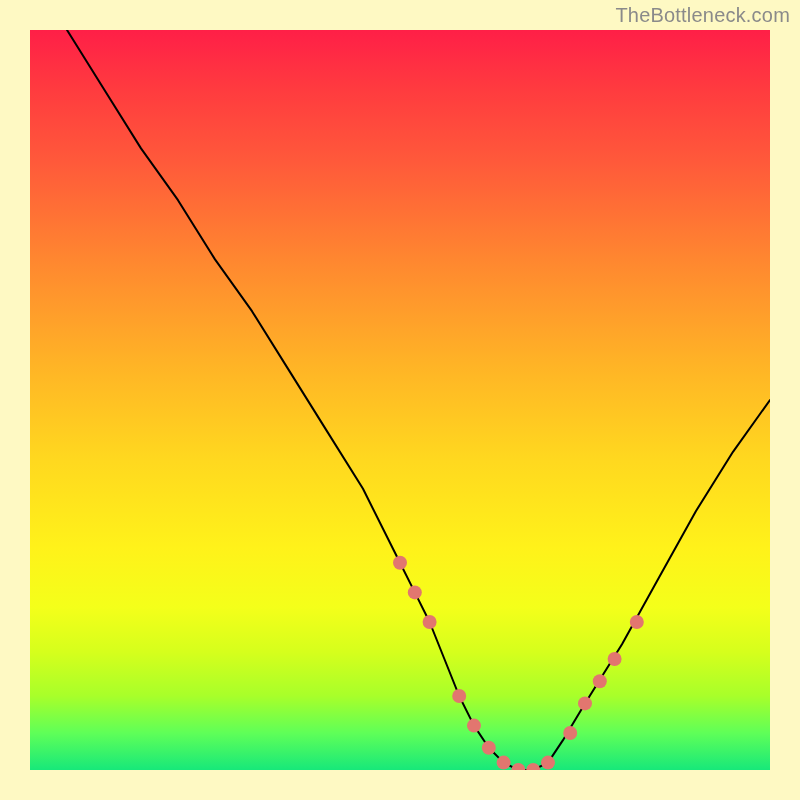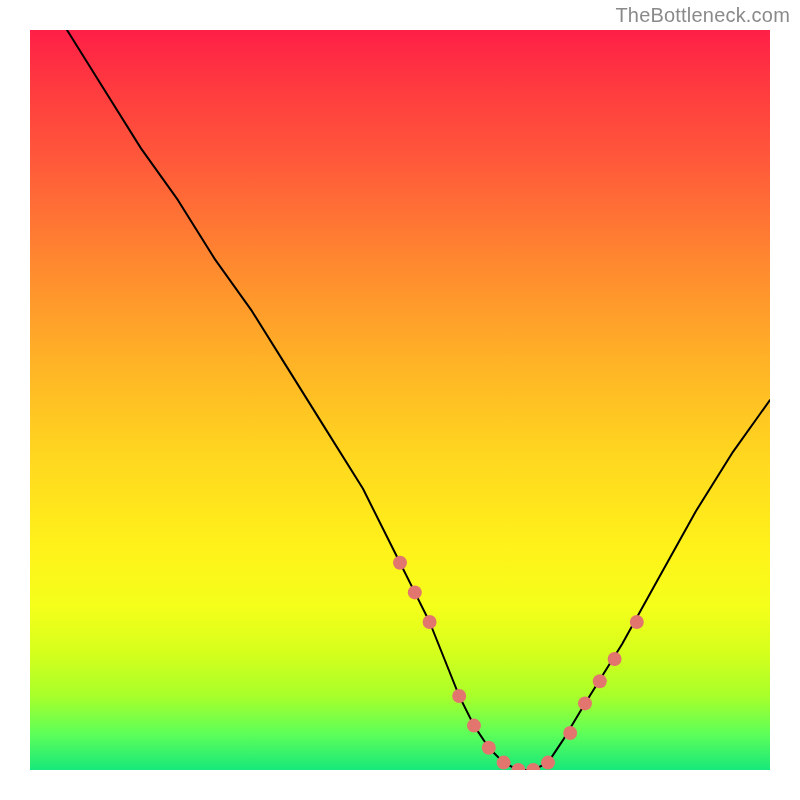--- a/index.html
+++ b/index.html
@@ -9,21 +9,21 @@
     height: 800px;
     background: #000;
     overflow: hidden;
   }
   .frame {
     position: absolute;
     left: 0;
     top: 0;
     width: 800px;
     height: 800px;
-    background: #ffffff;
+    background: #fef9c3;
   }
   .plot {
     position: absolute;
     left: 30px;
     top: 30px;
     width: 740px;
     height: 740px;
     background: linear-gradient(to bottom,
       #ff1f47 0%,
       #ff3b3f 8%,

